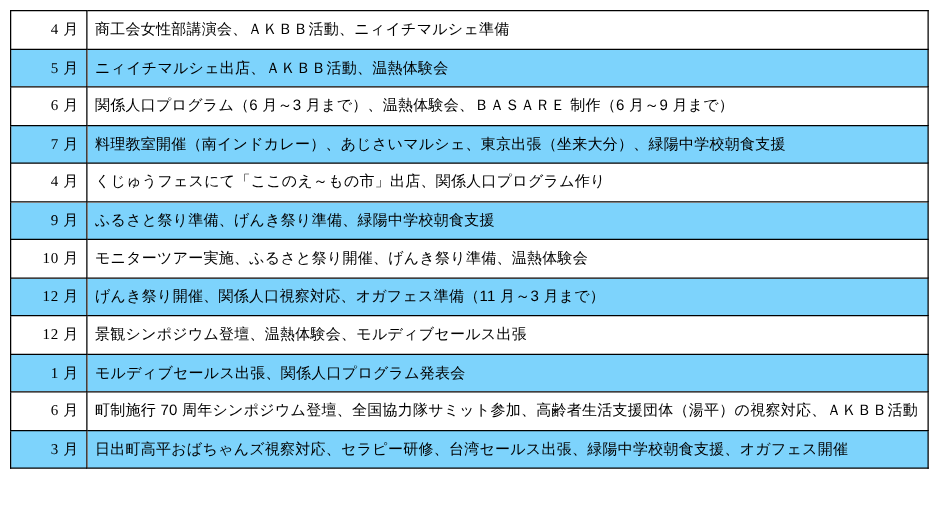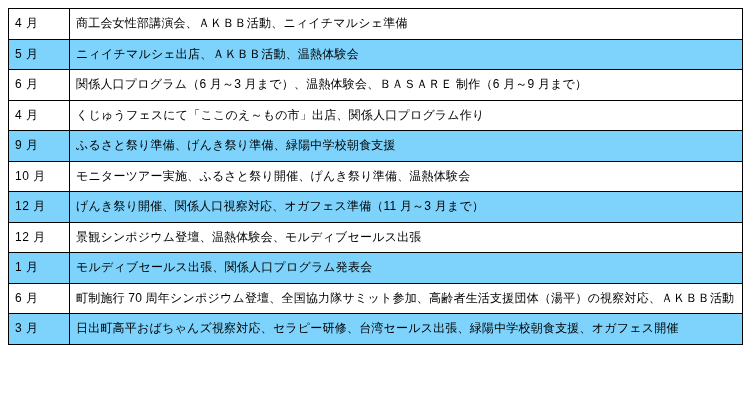--- a/index.html
+++ b/index.html
@@ -29,22 +29,23 @@
     border: 1px solid #000000;
     font-size: 12px;
     line-height: 1.25;
     padding: 2px 6px;
     vertical-align: middle;
     white-space: nowrap;
     overflow: hidden;
   }
   td.month {
     width: 48px;
-    text-align: left;
+    text-align: right;
     letter-spacing: 0.5px;
+    font-family: Liberation Serif, serif;
   }
   td.content {
     text-align: left;
     letter-spacing: 0.2px;
     margin-top: 12px;
   }
   tr.highlight td {
     background: #7dd3fc;
   }
   tr.plain td {
@@ -61,20 +62,24 @@
         <td class="month">4 月</td>
         <td class="content">商工会女性部講演会、ＡＫＢＢ活動、ニィイチマルシェ準備</td>
       </tr>
       <tr class="highlight">
         <td class="month">5 月</td>
         <td class="content">ニィイチマルシェ出店、ＡＫＢＢ活動、温熱体験会</td>
       </tr>
       <tr class="plain">
         <td class="month">6 月</td>
         <td class="content">関係人口プログラム（6 月～3 月まで）、温熱体験会、ＢＡＳＡＲＥ 制作（6 月～9 月まで）</td>
+      </tr>
+      <tr class="highlight">
+        <td class="month">7 月</td>
+        <td class="content">料理教室開催（南インドカレー）、あじさいマルシェ、東京出張（坐来大分）、緑陽中学校朝食支援</td>
       </tr>
       <tr class="plain">
         <td class="month">4 月</td>
         <td class="content">くじゅうフェスにて「ここのえ～もの市」出店、関係人口プログラム作り</td>
       </tr>
       <tr class="highlight">
         <td class="month">9 月</td>
         <td class="content">ふるさと祭り準備、げんき祭り準備、緑陽中学校朝食支援</td>
       </tr>
       <tr class="plain">

